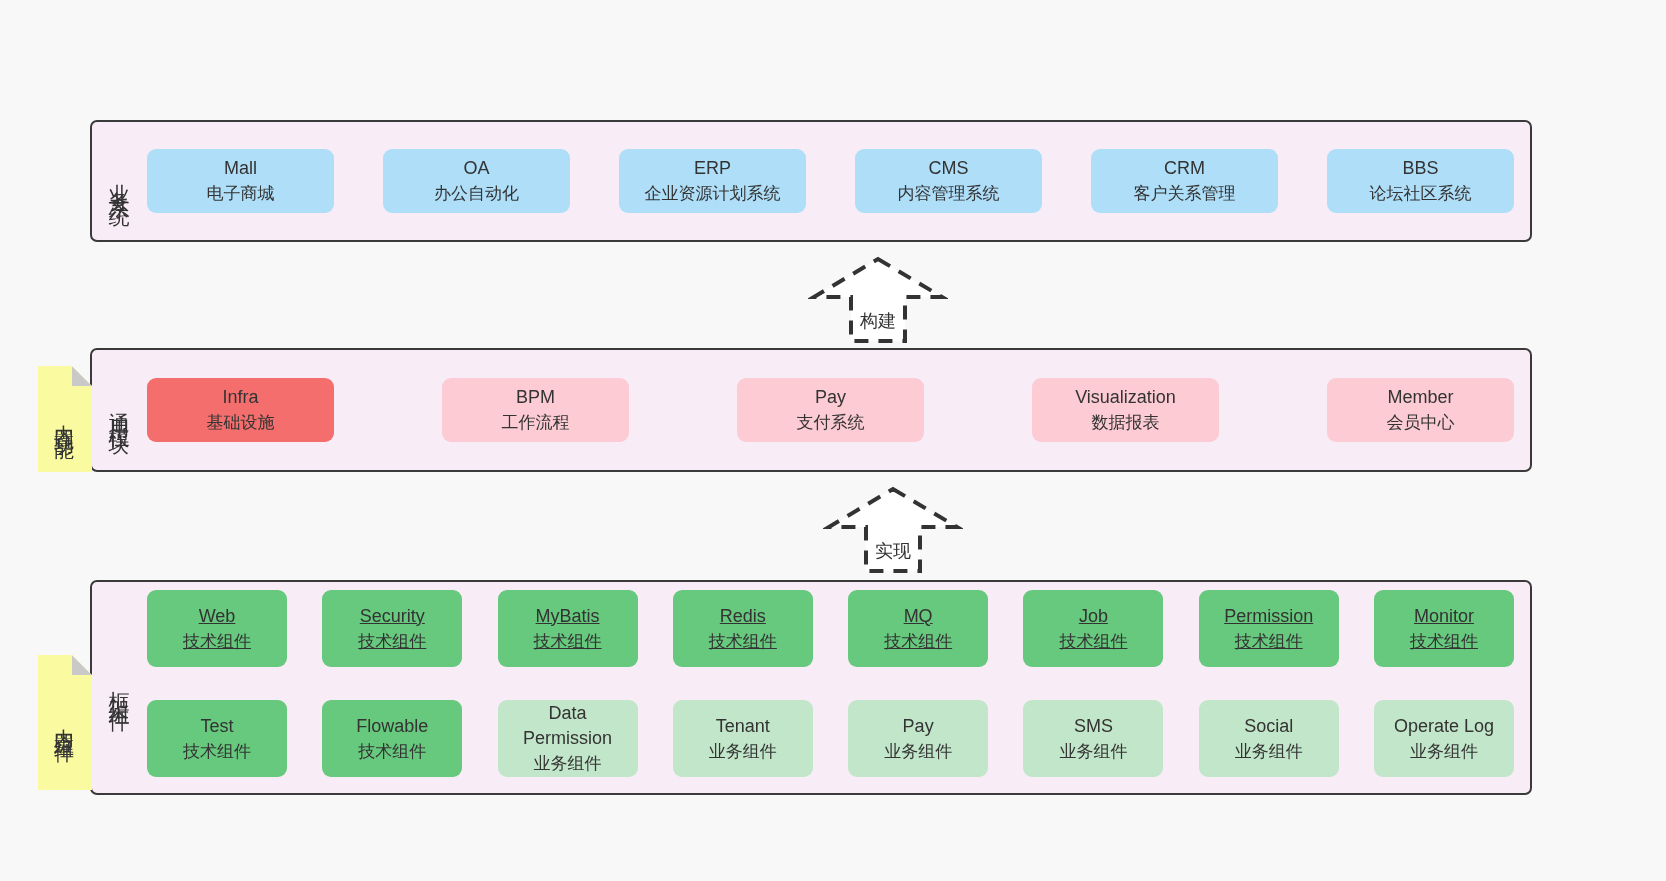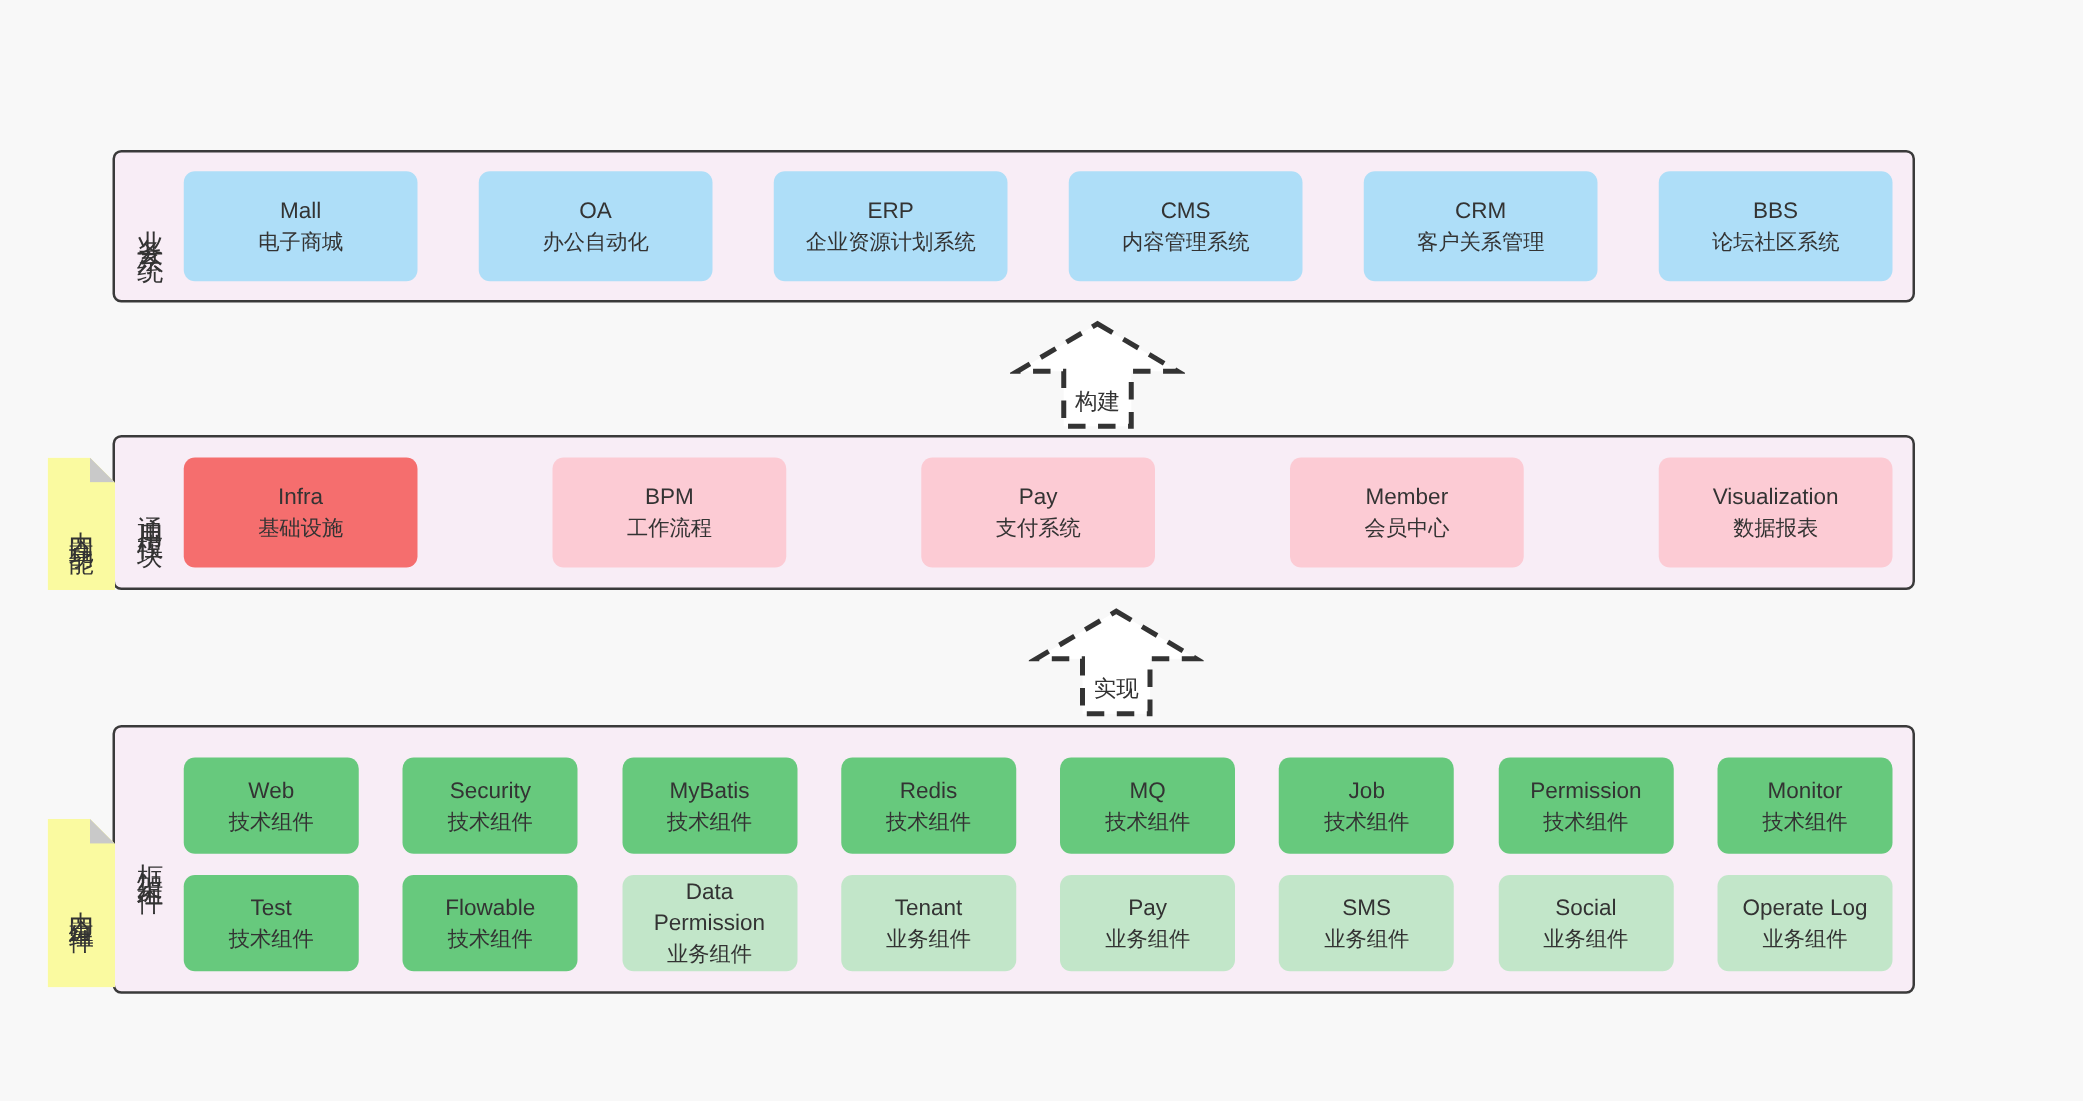--- a/index.html
+++ b/index.html
@@ -30,31 +30,31 @@
     writing-mode:vertical-rl; text-orientation:upright;
     font-size:21px; letter-spacing:7px; color:#333;
   }
 
   
   .row {
     position:absolute; left:55px; right:16px;
     display:flex; justify-content:space-between;
   }
   .row-center { top:50%; transform:translateY(-50%); }
-  .rowA { top:24px; }
+  .rowA { top:8px;text-decoration:underline; }
   .rowB { top:118px; }
 
   .box {
     border-radius:9px;
     display:flex; flex-direction:column;
     justify-content:center; align-items:center;
     text-align:center; color:#333;
     box-sizing:border-box;
   }
-  .box.wide  { width:187px; height:88px; }
+  .box.wide  { width:187px; height:64px; }
   .box.small { width:140px; height:77px; }
   .box-title { font-size:18px; line-height:25px; }
   .box-sub   { font-size:17px; line-height:25px; }
   .box.small .box-title { max-width:118px; }
 
   .blue       { background:#aedef8; }
   .red        { background:#f56e6e; }
   .pink       { background:#fccbd4; }
   .green      { background:#67c97d; }
   .lightgreen { background:#c2e6c9; }
@@ -139,26 +139,26 @@
     </div>
     <div class="box wide pink">
       <div class="box-title">BPM</div>
       <div class="box-sub">工作流程</div>
     </div>
     <div class="box wide pink">
       <div class="box-title">Pay</div>
       <div class="box-sub">支付系统</div>
     </div>
     <div class="box wide pink">
+      <div class="box-title">Visualization</div>
+      <div class="box-sub">数据报表</div>
+    </div>
+    <div class="box wide pink">
       <div class="box-title">Member</div>
       <div class="box-sub">会员中心</div>
-    </div>
-    <div class="box wide pink">
-      <div class="box-title">Visualization</div>
-      <div class="box-sub">数据报表</div>
     </div>
   </div>
 </div>
 
 <div class="arrow" id="arrow-implement">
   <svg width="140" height="88" viewBox="0 0 140 88">
     <path d="M70 3 L134 41 L97 41 L97 85 L43 85 L43 41 L6 41 Z" fill="#ffffff" stroke="#333333" stroke-width="4" stroke-dasharray="14 10" stroke-linejoin="miter"></path>
   </svg>
   <div class="arrow-label">实现</div>
 </div>

